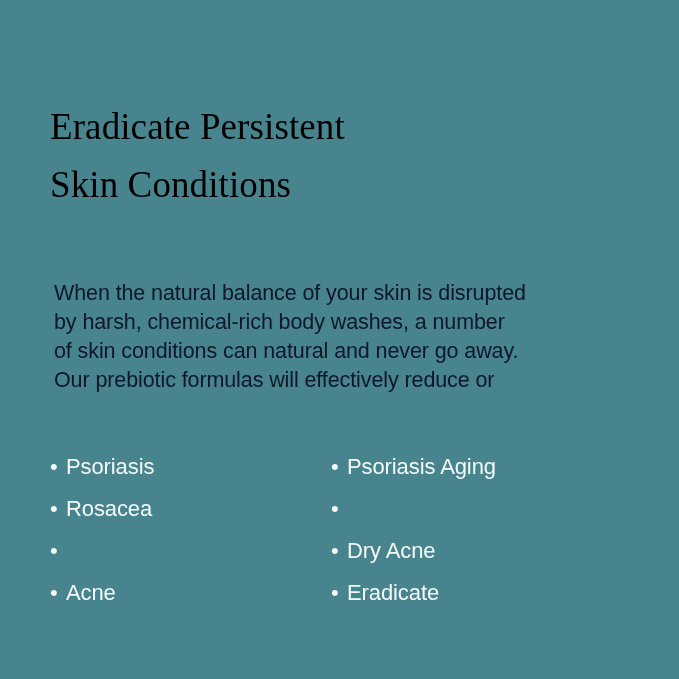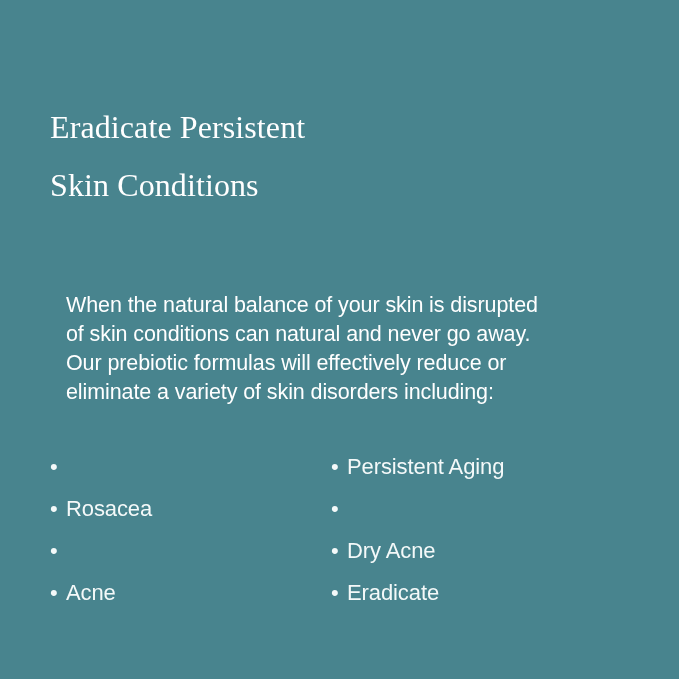--- a/index.html
+++ b/index.html
@@ -28,44 +28,44 @@
 
   
   .headline {
     position: absolute;
     left: 50px;
     top: 98px;
     width: 580px;
     margin: 0;
     font-family: "Liberation Serif", "DejaVu Serif", serif;
     font-weight: 400;
-    font-size: 32px;
+    font-size: 37px;
     line-height: 58px;
     letter-spacing: 0.1px;
-    color: #ffffff;
+    color: #000000;
   }
 
   .headline-line {
     display: block;
     white-space: nowrap;
   }
 
   
   .body-copy {
     position: absolute;
     left: 50px;
     top: 275px;
     width: 570px;
-    margin: 16px;
+    margin: 4px;
     font-family: "Liberation Sans", sans-serif;
     font-weight: 400;
     font-size: 21.5px;
     line-height: 29px;
     letter-spacing: -0.1px;
-    color: #ffffff;
+    color: #0f172a;
   }
 
   .body-line {
     display: block;
     white-space: nowrap;
   }
 
   
   .conditions {
     position: absolute;
@@ -118,48 +118,49 @@
 
 <div class="card">
 
   <h1 class="headline">
     <span class="headline-line">Eradicate Persistent</span>
     <span class="headline-line">Skin Conditions</span>
   </h1>
 
   <p class="body-copy">
     <span class="body-line">When the natural balance of your skin is disrupted</span>
+    <span class="body-line">by harsh, chemical-rich body washes, a number</span>
     <span class="body-line">of skin conditions can natural and never go away.</span>
     <span class="body-line">Our prebiotic formulas will effectively reduce or</span>
-    <span class="body-line">eliminate a variety of skin disorders including:</span>
   </p>
 
   <div class="conditions">
 
     <ul class="condition-column col-left">
       <li class="condition-item">
         <span class="bullet-dot">•</span>
+        <span class="condition-label">Psoriasis</span>
       </li>
       <li class="condition-item">
         <span class="bullet-dot">•</span>
         <span class="condition-label">Rosacea</span>
       </li>
       <li class="condition-item">
         <span class="bullet-dot">•</span>
       </li>
       <li class="condition-item">
         <span class="bullet-dot">•</span>
         <span class="condition-label">Acne</span>
       </li>
     </ul>
 
     <ul class="condition-column col-right">
       <li class="condition-item">
         <span class="bullet-dot">•</span>
-        <span class="condition-label">Persistent Aging</span>
+        <span class="condition-label">Psoriasis Aging</span>
       </li>
       <li class="condition-item">
         <span class="bullet-dot">•</span>
       </li>
       <li class="condition-item">
         <span class="bullet-dot">•</span>
         <span class="condition-label">Dry Acne</span>
       </li>
       <li class="condition-item">
         <span class="bullet-dot">•</span>

